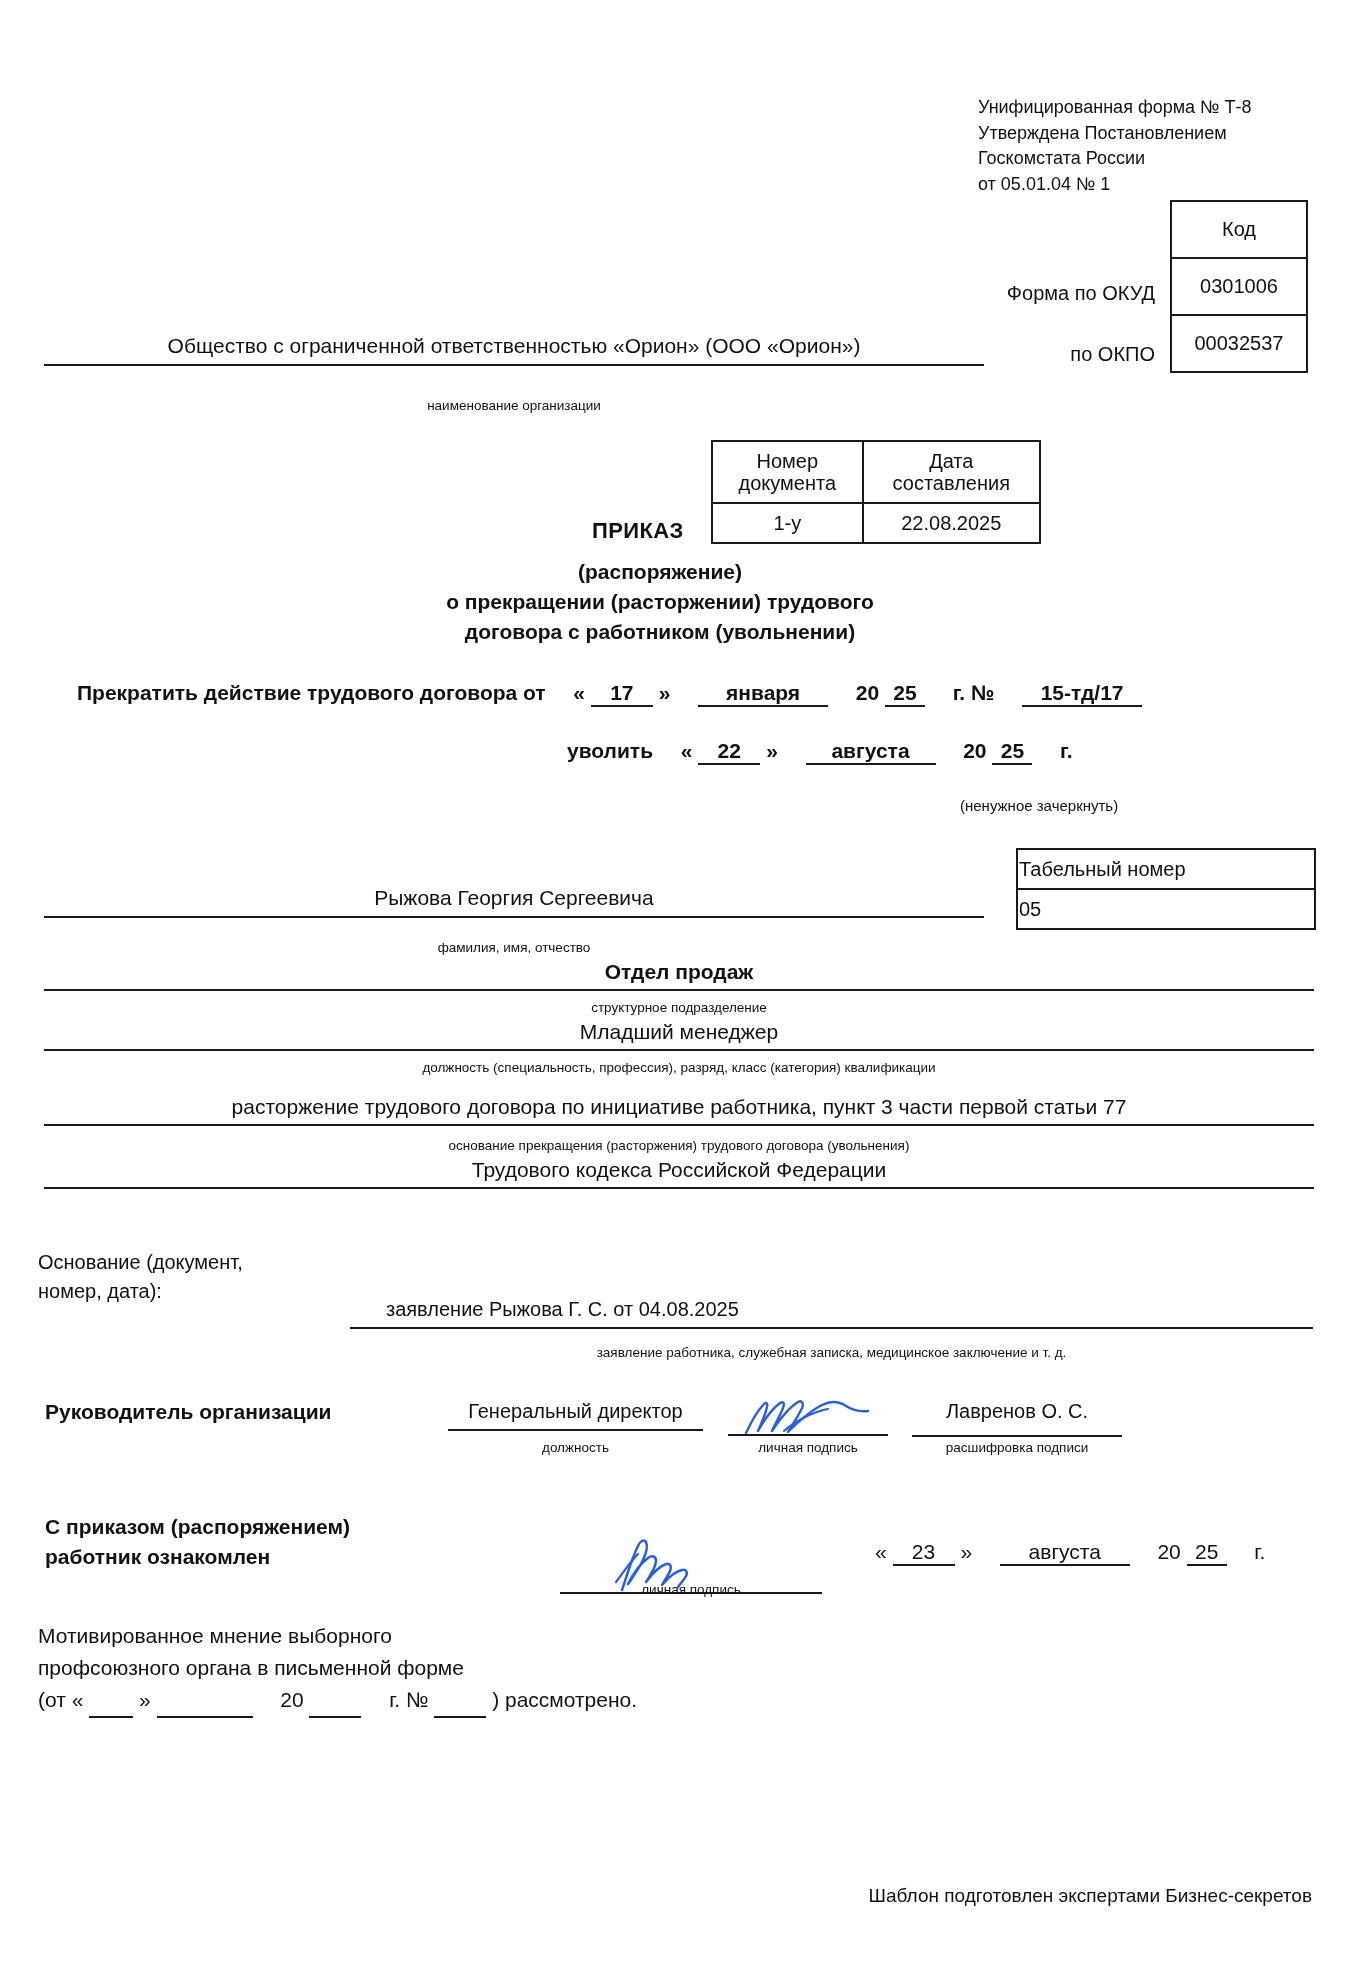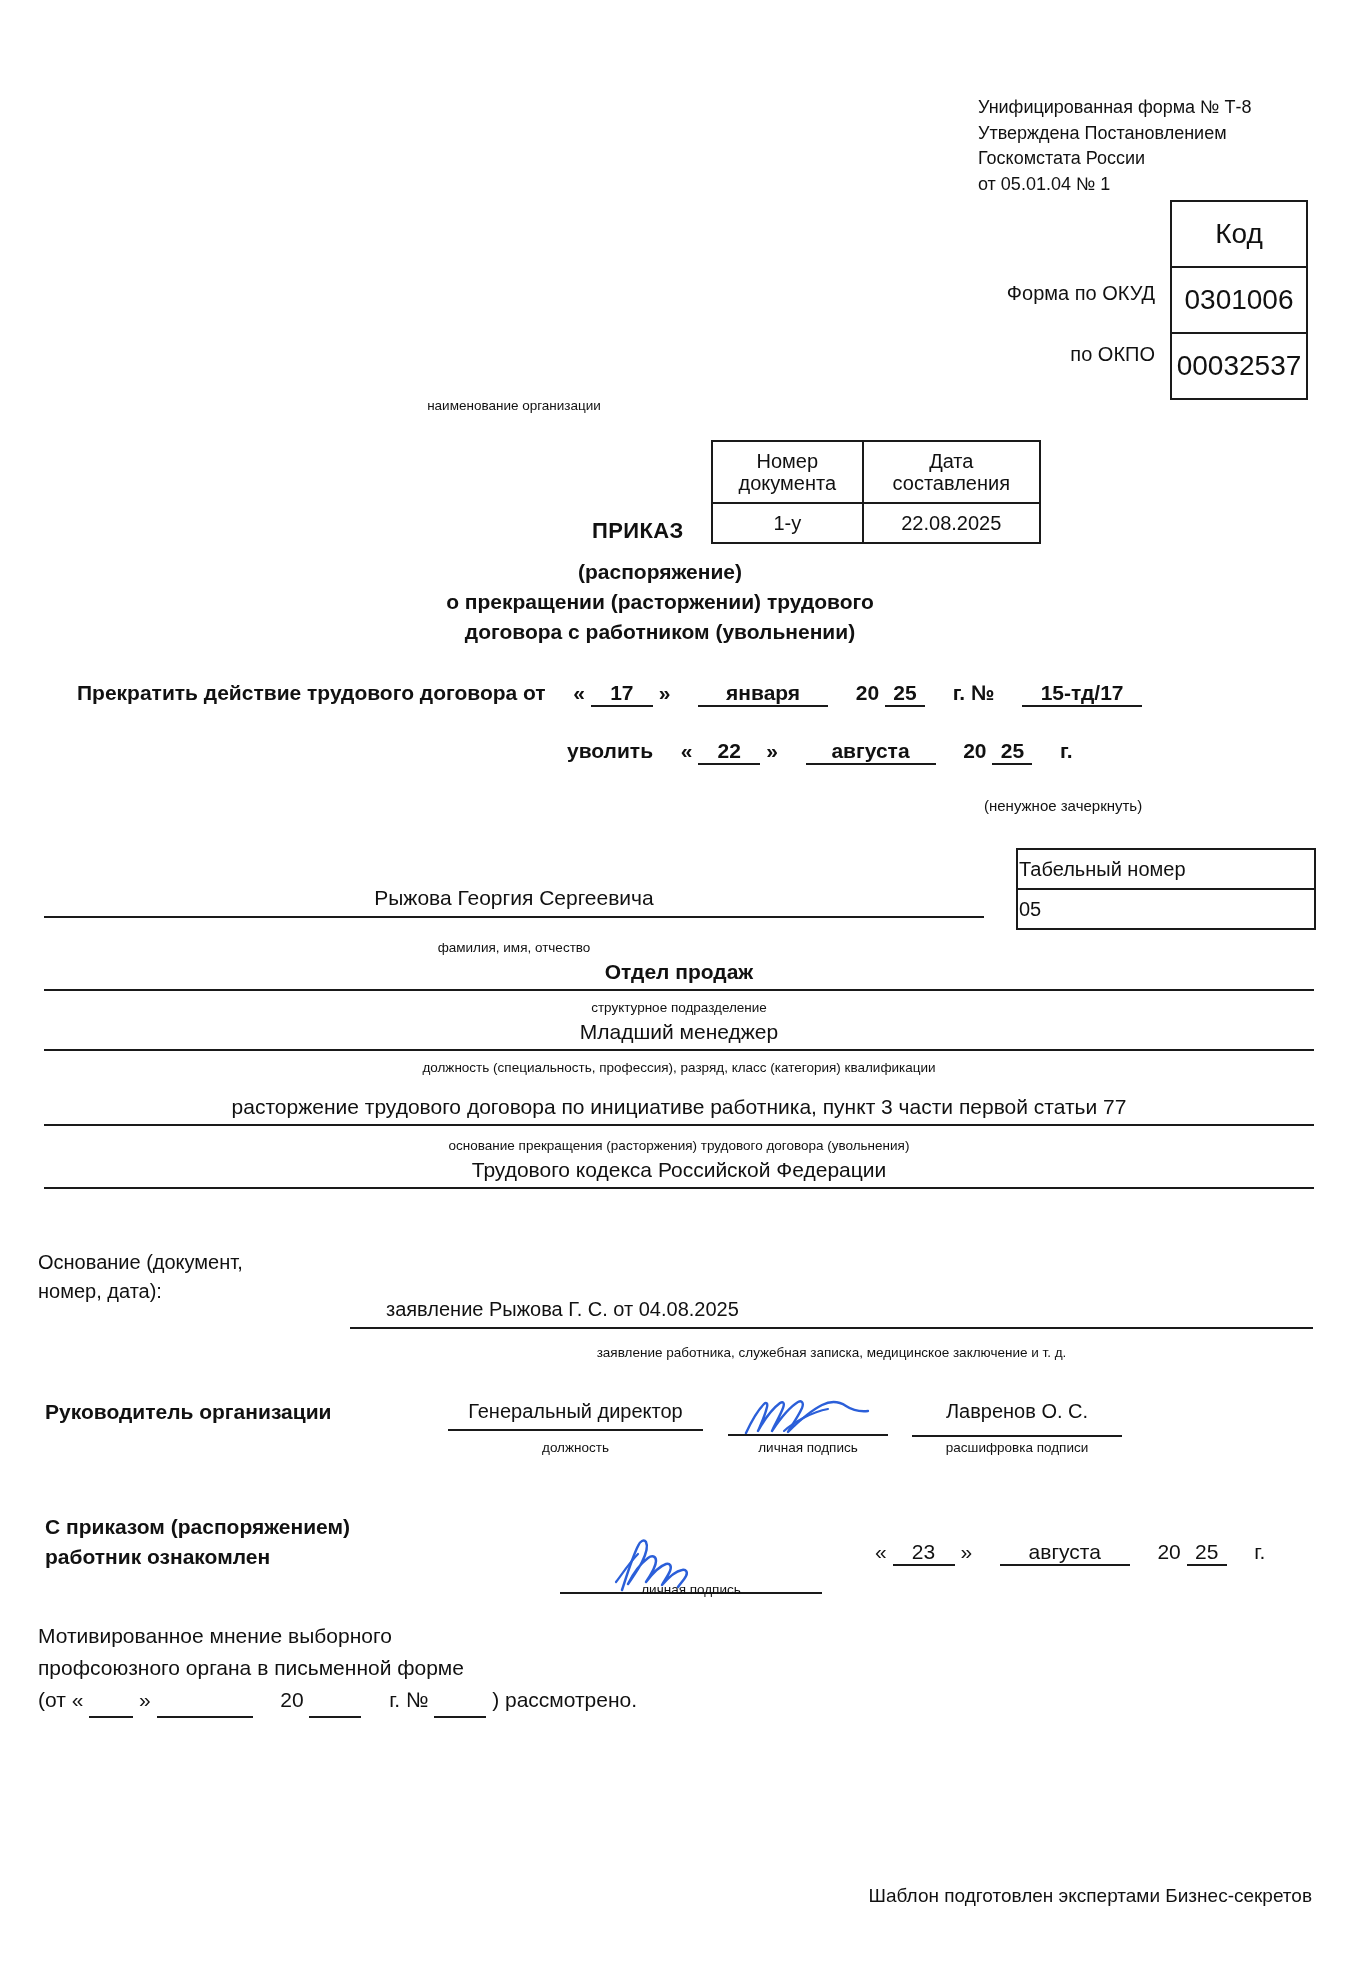--- a/index.html
+++ b/index.html
@@ -62,21 +62,21 @@
     right: 52px;
     width: 138px;
     border: 2px solid #1a1a1a;
     border-collapse: collapse;
   }
   #code-table td {
     border: 2px solid #1a1a1a;
     height: 47px;
     text-align: center;
     vertical-align: middle;
-    font-size: 28px;
+    font-size: 20px;
     padding: 16px 4px;
   }
   #okud-label {
     top: 282px;
     right: 205px;
     font-size: 20px;
   }
   #okpo-label {
     top: 343px;
     right: 205px;
@@ -131,21 +131,21 @@
   }
 
   
   .form-row {
     font-weight: bold;
     font-size: 21px;
     white-space: nowrap;
   }
   #row-terminate { top: 681px; left: 56px; margin-left: 21px; }
   #row-dismiss   { top: 739px; left: 567px; }
-  #note-strike   { top: 797px; left: 984px; font-size: 15px; font-weight: normal; }
+  #note-strike   { top: 797px; left: 960px; font-size: 15px; font-weight: normal; }
 
   .gap-sm { display:inline-block; width: 16px; }
   .u-day   { width: 62px; }
   .u-month { width: 130px; }
   .u-year  { width: 40px; }
   .u-num   { width: 120px; }
 
   
   #tabnum-table {
     top: 848px;
@@ -264,20 +264,24 @@
       <td>0301006</td>
     </tr>
     <tr>
       <td>00032537</td>
     </tr>
   </tbody>
     </table>
   <div class="abs" id="okud-label">Форма по ОКУД</div>
   <div class="abs" id="okpo-label">по ОКПО</div>
 
+  <div class="abs" id="org-row">
+    <div id="org-name">Общество с ограниченной ответственностью «Орион» (ООО «Орион»)</div>
+    <div class="rule"></div>
+  </div>
   <div class="abs caption" id="org-caption">наименование организации</div>
 
   <table class="abs" id="prikaz-table">
     <tbody>
         <tr>
       <th>
         <span>Номер</span><br>
         <span>документа</span>
       </th>
       <th>

